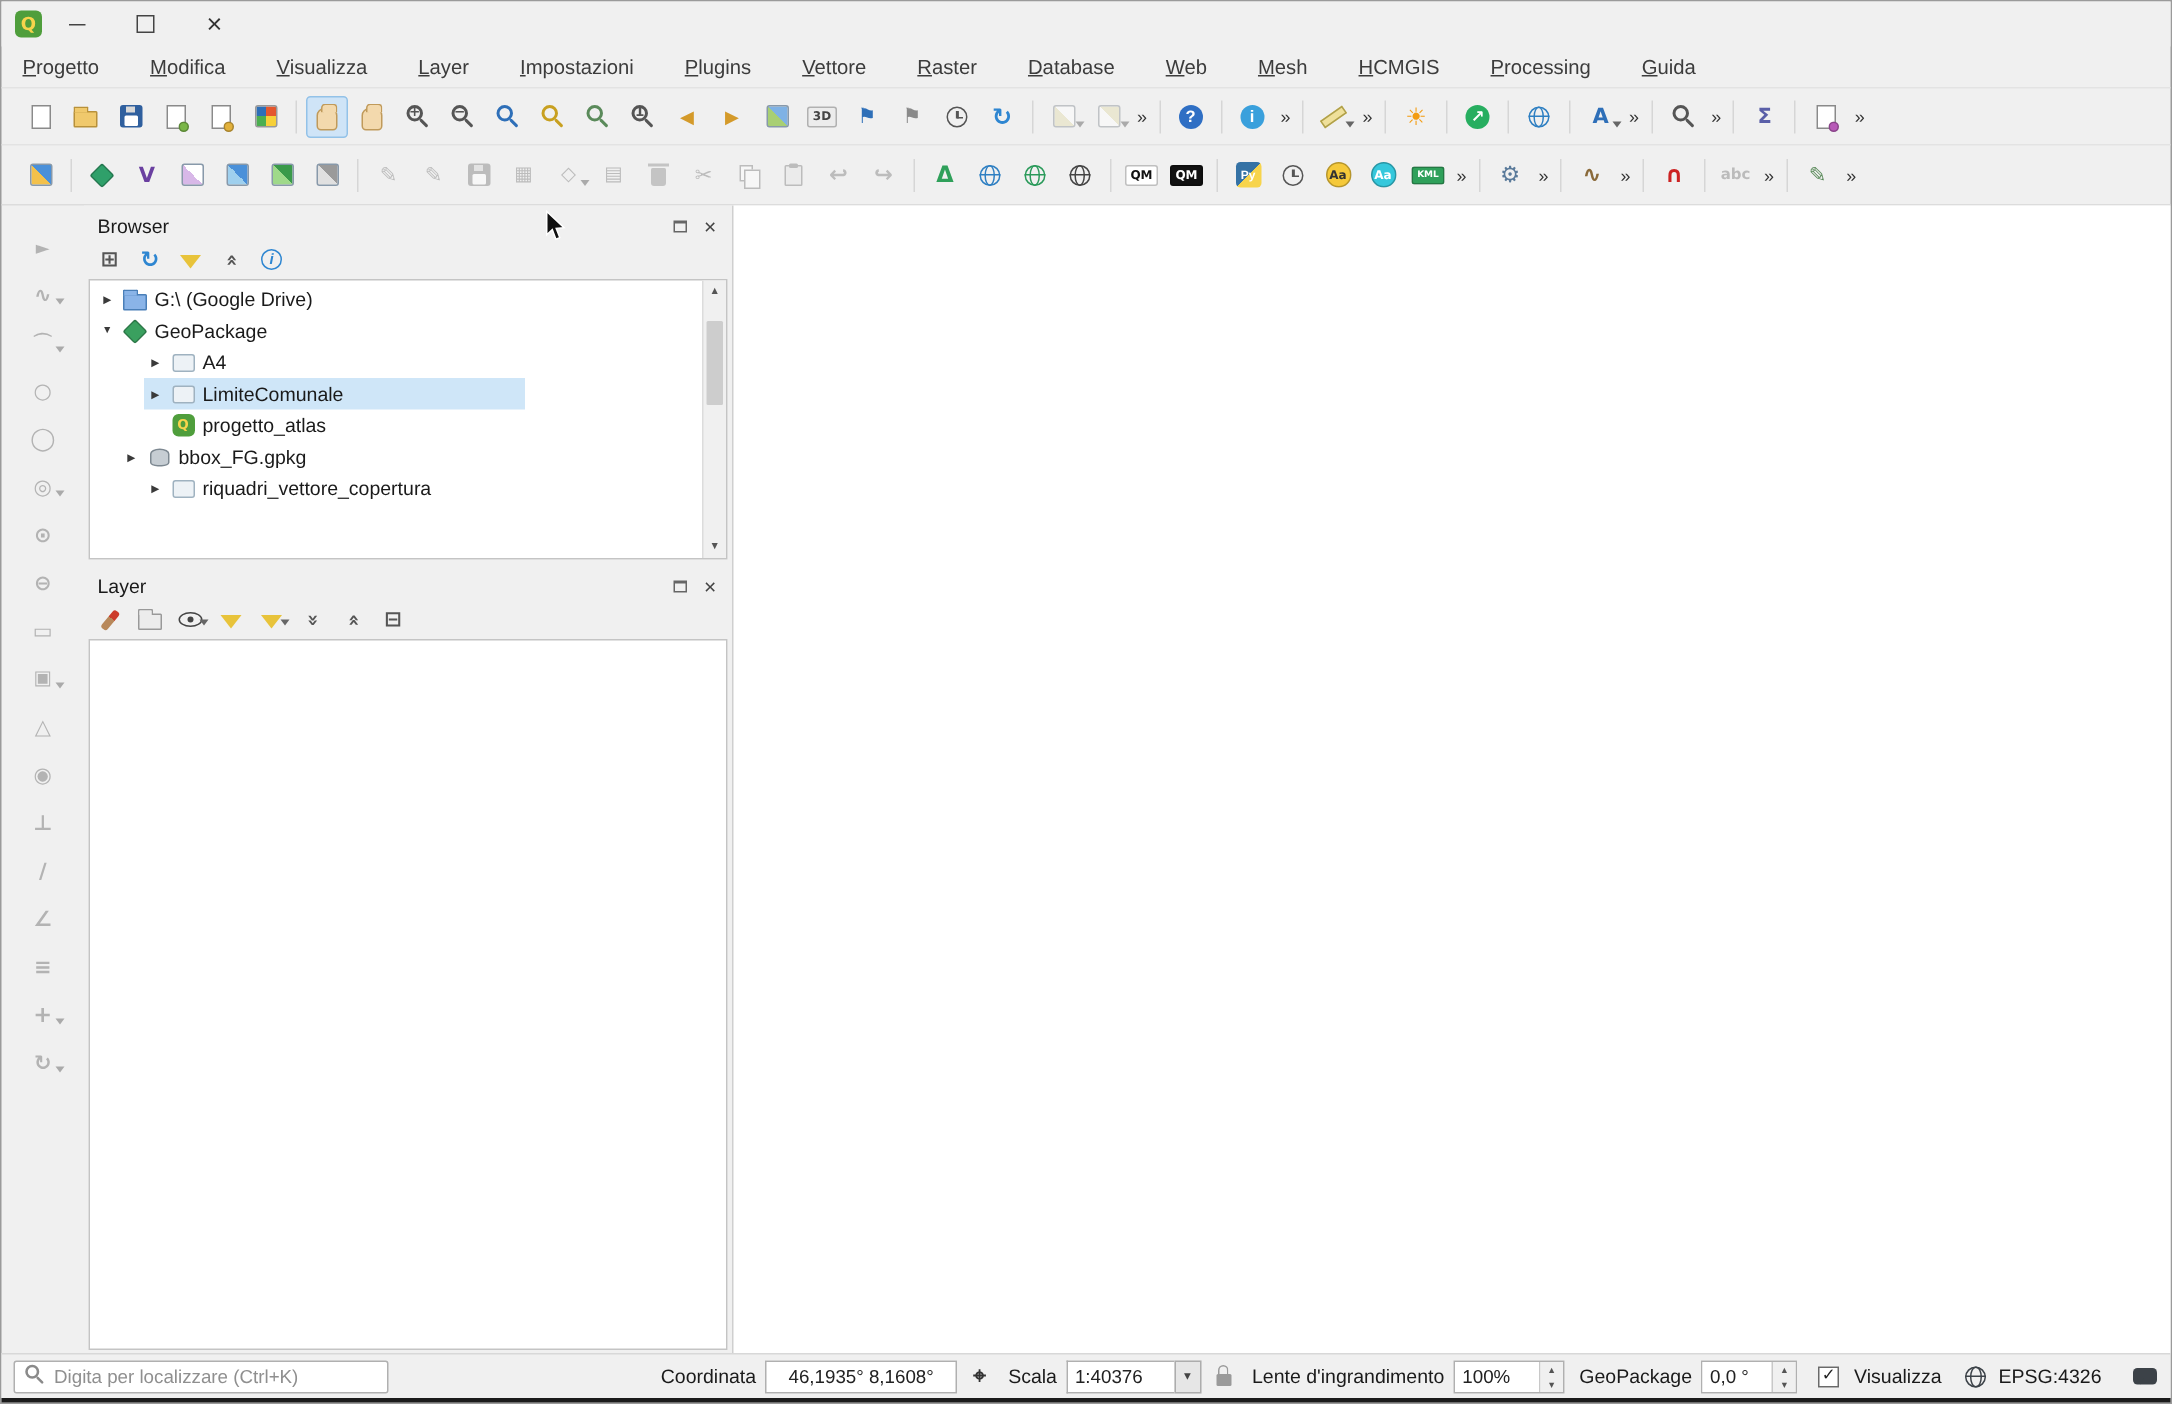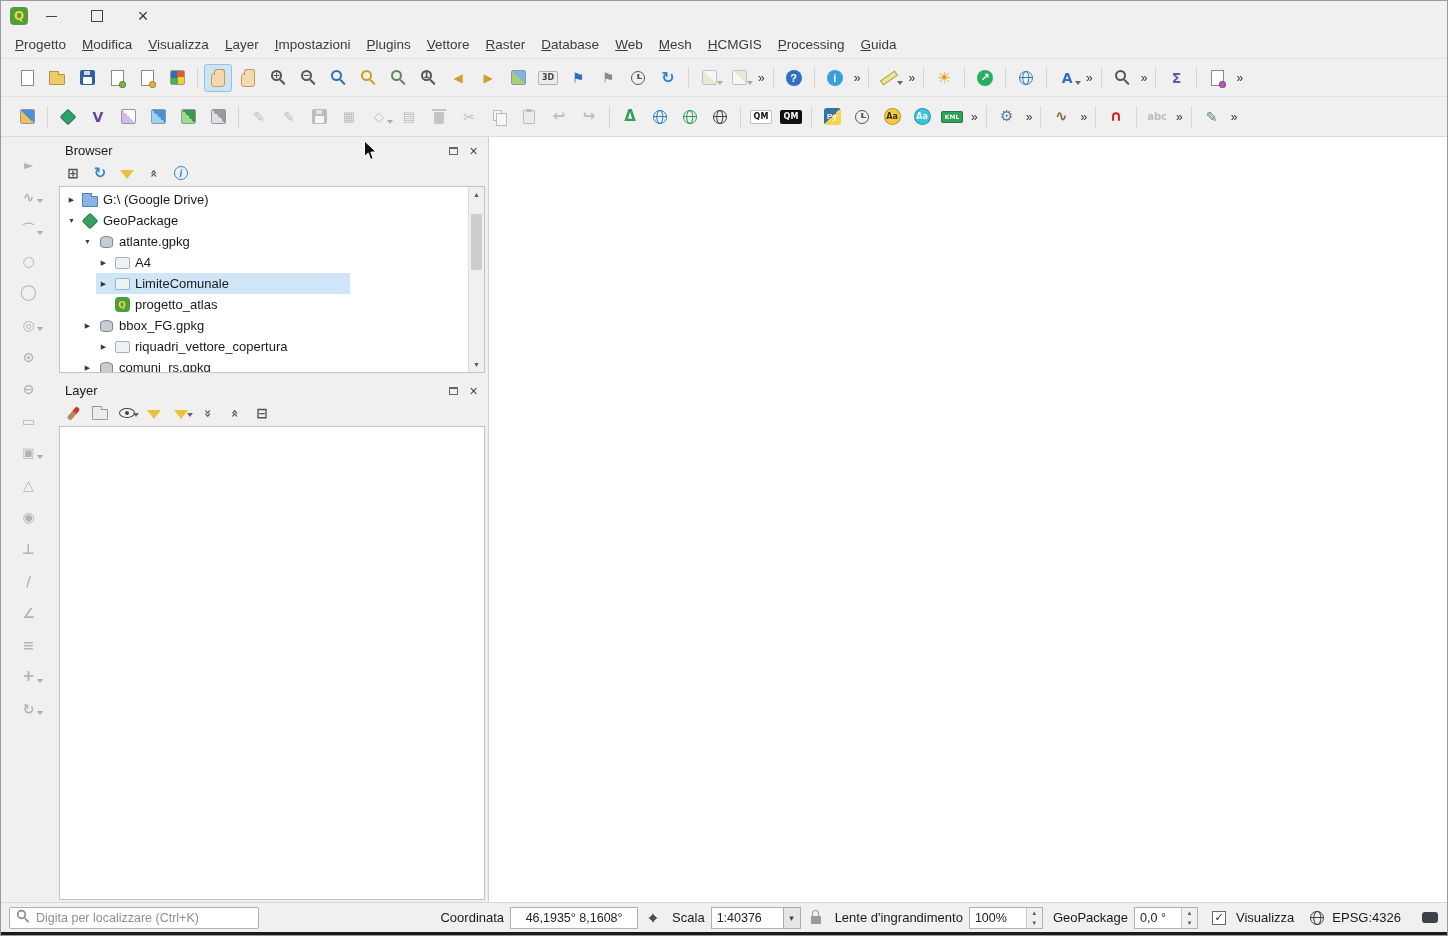--- a/index.html
+++ b/index.html
@@ -11,21 +11,21 @@
   .titlebar{height:30px;flex:0 0 auto;display:flex;align-items:center;padding-left:9px;background:#f0f0f0}
   .app-logo{display:inline-flex;align-items:center}
   .title-text{color:#8a8a8a;font-size:12.5px;margin-left:9px;flex:1;white-space:nowrap}
   .win-controls{display:flex;height:100%}
   .wbtn{width:46px;height:100%;display:flex;align-items:center;justify-content:center;color:#444}
   .wbtn.min::before{content:"";width:11px;height:1px;background:#444}
   .wbtn.max::before{content:"";width:10px;height:10px;border:1px solid #444}
   .wbtn.cls::before{content:"×";font-size:18px;line-height:1;color:#333}
 
   
-  .menubar{height:27px;flex:0 0 auto;display:flex;align-items:center;padding:0 6px;gap:0}
+  .menubar{height:27px;flex:0 0 auto;display:flex;align-items:center;padding:0 6px;gap:18px}
   .menu-item{display:inline-block;padding:3px 8px;color:#3c3c3c;font-size:13.5px;white-space:nowrap}
   .menu-item::first-letter{text-decoration:underline}
 
   
   .toolbar{display:flex;align-items:center;padding:2px 4px 2px 12px;gap:2px;flex:0 0 auto;border-top:1px solid #e3e3e3;flex-wrap:nowrap;overflow:hidden}
   .toolbar.row1{height:38px}
   .toolbar.row2{height:40px}
   .tb{width:28px;height:28px;min-width:28px;display:inline-flex;align-items:center;justify-content:center;position:relative;border-radius:3px}
   .tb.active{background:#cfe4f7;border:1px solid #93c2e8}
   .tb.dis{opacity:.5;filter:grayscale(.6)}
@@ -725,29 +725,20 @@
                   <span class="tlabel">G:\ (Google Drive)</span>
                 </span>
               </div>
               <div class="trow" style="padding-left: 4px;">
                 <span class="tinner">
                   <span class="expander">▼</span>
                   <span class="ticon">
                     <span class="b-cube" style="background:#3aa05f"></span>
                   </span>
                   <span class="tlabel">GeoPackage</span>
-                </span>
-              </div>
-              <div class="trow" style="padding-left: 20px;">
-                <span class="tinner">
-                  <span class="expander">▼</span>
-                  <span class="ticon">
-                    <span class="b-cyl"></span>
-                  </span>
-                  <span class="tlabel">atlante.gpkg</span>
                 </span>
               </div>
               <div class="trow" style="padding-left: 36px;">
                 <span class="tinner">
                   <span class="expander">▶</span>
                   <span class="ticon">
                     <span class="b-pale"></span>
                   </span>
                   <span class="tlabel">A4</span>
                 </span>
@@ -781,29 +772,20 @@
               </div>
               <div class="trow" style="padding-left: 36px;">
                 <span class="tinner">
                   <span class="expander">▶</span>
                   <span class="ticon">
                     <span class="b-pale"></span>
                   </span>
                   <span class="tlabel">riquadri_vettore_copertura</span>
                 </span>
               </div>
-              <div class="trow" style="padding-left: 20px;">
-                <span class="tinner">
-                  <span class="expander">▶</span>
-                  <span class="ticon">
-                    <span class="b-cyl"></span>
-                  </span>
-                  <span class="tlabel">comuni_rs.gpkg</span>
-                </span>
-              </div>
             </div>
           <div class="vscroll">
             <span class="vs-btn up"></span>
             <div class="vs-track">
               <div class="vs-thumb"></div>
             </div>
             <span class="vs-btn down"></span>
           </div>
         </div>
       </div>

